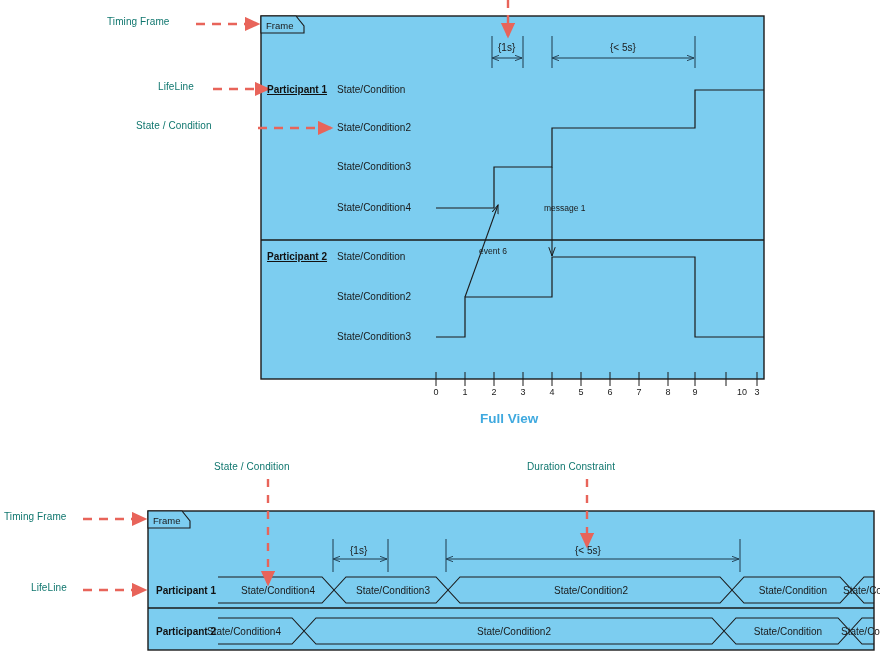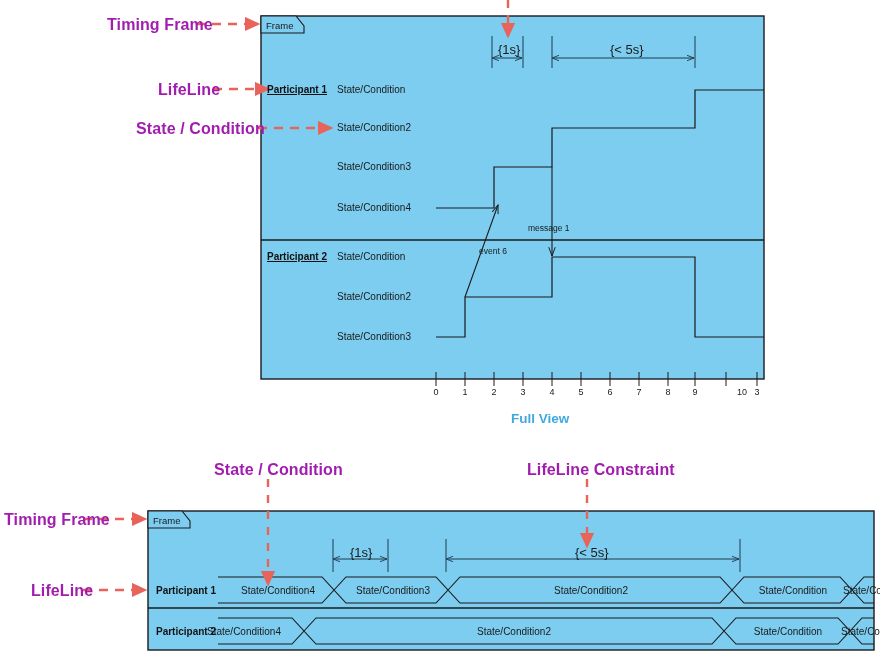--- a/index.html
+++ b/index.html
@@ -7,23 +7,23 @@
     width:880px;height:660px;
     background:#ffffff;
     font-family:"Liberation Sans", sans-serif;
     position:relative;
     overflow:hidden;
   }
   .stage{position:absolute;left:0;top:0;width:880px;height:660px;}
   .svg-layer{position:absolute;left:0;top:0;width:880px;height:660px;}
   .anno{
     position:absolute;
-    color:#a21caf;
-    font-weight:bold;
-    font-size:16px;
+    color:#0f766e;
+    font-weight:normal;
+    font-size:10px;
     white-space:nowrap;
     letter-spacing:.1px;
   }
   .caption{
     position:absolute;
     color:#3FA9DF;
     font-weight:bold;
     font-size:13.5px;
     white-space:nowrap;
   }
@@ -55,21 +55,21 @@
     white-space:nowrap;
   }
   .evlabel{
     position:absolute;
     font-size:8.5px;
     color:#1a1a1a;
     white-space:nowrap;
   }
   .constraint{
     position:absolute;
-    font-size:13px;
+    font-size:10px;
     color:#1a1a1a;
     white-space:nowrap;
   }
   .ticknum{
     position:absolute;
     font-size:9px;
     color:#1a1a1a;
     text-align:center;
     width:20px;
   }
@@ -228,39 +228,39 @@
   <div class="slabel" style="left:337px;top:202px;">State/Condition4</div>
 
   <div class="slabel" style="left:337px;top:251px;">State/Condition</div>
   <div class="slabel" style="left:337px;top:291px;">State/Condition2</div>
   <div class="slabel" style="left:337px;top:331px;">State/Condition3</div>
 
   <div class="constraint" style="left:498px;top:42px;">{1s}</div>
   <div class="constraint" style="left:610px;top:42px;">{&lt; 5s}</div>
 
   <div class="evlabel" style="left:479px;top:246px;">event 6</div>
-  <div class="evlabel" style="left:528px;top:203px;margin-top:20px;">message 1</div>
+  <div class="evlabel" style="left:544px;top:203px;">message 1</div>
 
   <div class="ticknum" style="left:426px;top:387px;">0</div>
   <div class="ticknum" style="left:455px;top:387px;">1</div>
   <div class="ticknum" style="left:484px;top:387px;">2</div>
   <div class="ticknum" style="left:513px;top:387px;">3</div>
   <div class="ticknum" style="left:542px;top:387px;">4</div>
   <div class="ticknum" style="left:571px;top:387px;">5</div>
   <div class="ticknum" style="left:600px;top:387px;">6</div>
   <div class="ticknum" style="left:629px;top:387px;">7</div>
   <div class="ticknum" style="left:658px;top:387px;">8</div>
   <div class="ticknum" style="left:685px;top:387px;">9</div>
   <div class="ticknum" style="left:732px;top:387px;">10</div>
   <div class="ticknum" style="left:747px;top:387px;">3</div>
 
-  <div class="caption" style="left:511px;top:411px;">Full View</div>
+  <div class="caption" style="left:480px;top:411px;">Full View</div>
 
   <div class="anno" style="left:214px;top:461px;">State / Condition</div>
-  <div class="anno" style="left:527px;top:461px;">LifeLine Constraint</div>
+  <div class="anno" style="left:527px;top:461px;">Duration Constraint</div>
   <div class="anno" style="left:4px;top:511px;">Timing Frame</div>
   <div class="anno" style="left:31px;top:582px;">LifeLine</div>
 
   <div class="frame-label" style="left:153px;top:515px;">Frame</div>
 
   <div class="constraint" style="left:350px;top:545px;">{1s}</div>
   <div class="constraint" style="left:575px;top:545px;">{&lt; 5s}</div>
 
   <div class="plabel-plain" style="left:156px;top:585px;">Participant 1</div>
   <div class="plabel-plain" style="left:156px;top:626px;">Participant 2</div>

